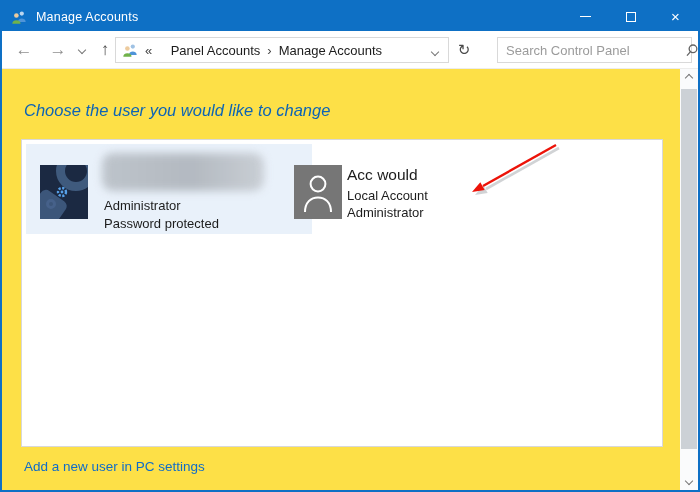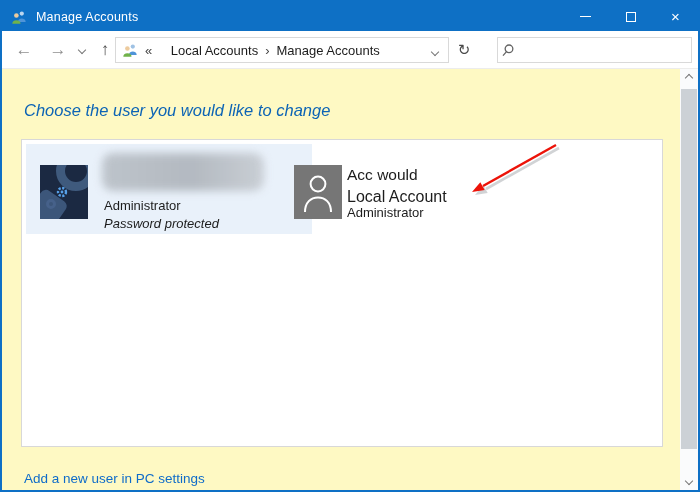--- a/index.html
+++ b/index.html
@@ -1,17 +1,17 @@
 <!DOCTYPE html>
 <html><head>
 <meta charset="utf-8">
 <style>
   html,body{margin:0;padding:0;background:#e8e8e8;}
   *{box-sizing:border-box;font-family:"Liberation Sans","DejaVu Sans",sans-serif;}
-  .window{position:relative;width:700px;height:492px;background:#fef9c3;border:2px solid #0e70c5;overflow:hidden;}
+  .window{position:relative;width:700px;height:492px;background:#fde047;border:2px solid #0e70c5;overflow:hidden;}
 
   
   .titlebar{position:absolute;left:0;top:0;width:696px;height:29px;background:#0e70c5;display:flex;align-items:center;}
   .titlebar .appicon{margin-left:9px;width:16px;height:16px;flex:0 0 auto;}
   .titlebar .title{margin-left:9px;color:#fff;font-size:12.5px;letter-spacing:.2px;}
   .wincontrols{position:absolute;right:0;top:0;height:29px;display:flex;}
   .wbtn{width:45px;height:29px;display:flex;align-items:center;justify-content:center;color:#fff;font-size:15px;cursor:default;}
   .glyph-min{width:11px;height:1px;background:#fff;}
   .glyph-max{width:10px;height:10px;border:1px solid #fff;}
   .glyph-close{font-size:15px;line-height:1;}
@@ -42,30 +42,30 @@
   .userbox{position:absolute;left:19px;top:137px;width:642px;height:308px;border:1px solid #d8d8d8;background:#fff;}
 
   .tile1{position:absolute;left:24px;top:142px;width:286px;height:90px;background:#e9f1fa;}
   .avatar1{position:absolute;left:38px;top:163px;width:48px;height:54px;background:#1b2942;overflow:hidden;}
   .a1-ring{position:absolute;left:16px;top:-14px;width:40px;height:40px;border:9px solid #3f5a7d;border-radius:50%;}
   .a1-blob{position:absolute;left:-8px;top:28px;width:30px;height:34px;background:#3c567a;transform:rotate(35deg);border-radius:6px;}
   .a1-dot{position:absolute;left:6px;top:34px;width:10px;height:10px;border:3px solid #46618a;border-radius:50%;}
   .a1-gear{position:absolute;left:15px;top:20px;width:14px;height:14px;}
   .blurname{position:absolute;left:100px;top:151px;width:162px;height:38px;background:linear-gradient(90deg,#b9bfc6,#aeb4bb 55%,#c6cbd1);border-radius:11px;filter:blur(4px);opacity:.9;}
   .u1line1{position:absolute;left:102px;top:196px;font-size:13px;color:#1c1c1c;}
-  .u1line2{position:absolute;left:102px;top:214px;font-size:13px;color:#1c1c1c;font-style:italic;}
+  .u1line2{position:absolute;left:102px;top:214px;font-size:13px;color:#1c1c1c;}
 
   .avatar2{position:absolute;left:292px;top:163px;width:48px;height:54px;background:#767676;}
   .u2name{position:absolute;left:345px;top:164px;font-size:15.5px;color:#1b1b1b;}
-  .u2line1{position:absolute;left:345px;top:186px;font-size:16px;color:#1c1c1c;}
+  .u2line1{position:absolute;left:345px;top:186px;font-size:13px;color:#1c1c1c;}
   .u2line2{position:absolute;left:345px;top:203px;font-size:13px;color:#1c1c1c;}
 
   .arrow-overlay{position:absolute;left:0;top:0;width:700px;height:492px;pointer-events:none;}
 
-  .footerlink{position:absolute;left:22px;top:457px;font-size:13.5px;color:#0f6cc9;cursor:pointer;margin-top:12px;}
+  .footerlink{position:absolute;left:22px;top:457px;font-size:13.5px;color:#0f6cc9;cursor:pointer;}
 
   
   .vscroll{position:absolute;left:678px;top:67px;width:18px;height:421px;background:#fafbfc;}
   .sbtn{position:absolute;left:0;width:18px;height:18px;display:flex;align-items:center;justify-content:center;}
   .sbtn.up{top:0;}
   .sbtn.down{bottom:0;}
   .sthumb{position:absolute;left:1px;top:20px;width:16px;height:360px;background:#ccd1d6;}
 </style>
 </head>
 <body>
@@ -109,30 +109,31 @@
 
     <div class="addressbar">
       <svg class="bicon" viewBox="0 0 16 16">
         <circle cx="10.8" cy="4.6" r="2.1" fill="#9fc2e4"></circle>
         <path d="M7 12.2 a3.9 3.4 0 0 1 7.6 0 l0 .9 h-7.6 z" fill="#4f94d8"></path>
         <circle cx="5.4" cy="6.5" r="2.3" fill="#edcb9e"></circle>
         <path d="M1.3 14.8 a4.1 3.6 0 0 1 8.2 0 z" fill="#71b24a"></path>
       </svg>
       <span class="crumb crumb-collapsed">«</span>
       <span class="crumb-sep">&nbsp;</span>
-      <span class="crumb">Local Accounts</span>
+      <span class="crumb">Panel Accounts</span>
       <span class="crumb crumb-sep">›</span>
       <span class="crumb">Manage Accounts</span>
       <span class="addr-chev"><span class="chev"></span></span>
     </div>
     <div class="refreshbtn">
         <span>↻</span>
       </div>
 
     <div class="searchbox">
+      <input type="text" placeholder="Search Control Panel" style="">
       <svg class="sicon" width="15" height="15" viewBox="0 0 16 16">
         <circle cx="9.6" cy="6.2" r="4.1" fill="none" stroke="#636363" stroke-width="1.4"></circle>
         <line x1="6.7" y1="9.4" x2="3.2" y2="13.5" stroke="#636363" stroke-width="1.4"></line>
       </svg>
     </div>
   </div>
 
   <div class="heading">Choose the user you would like to change</div>
 
   <div class="userbox"></div>

